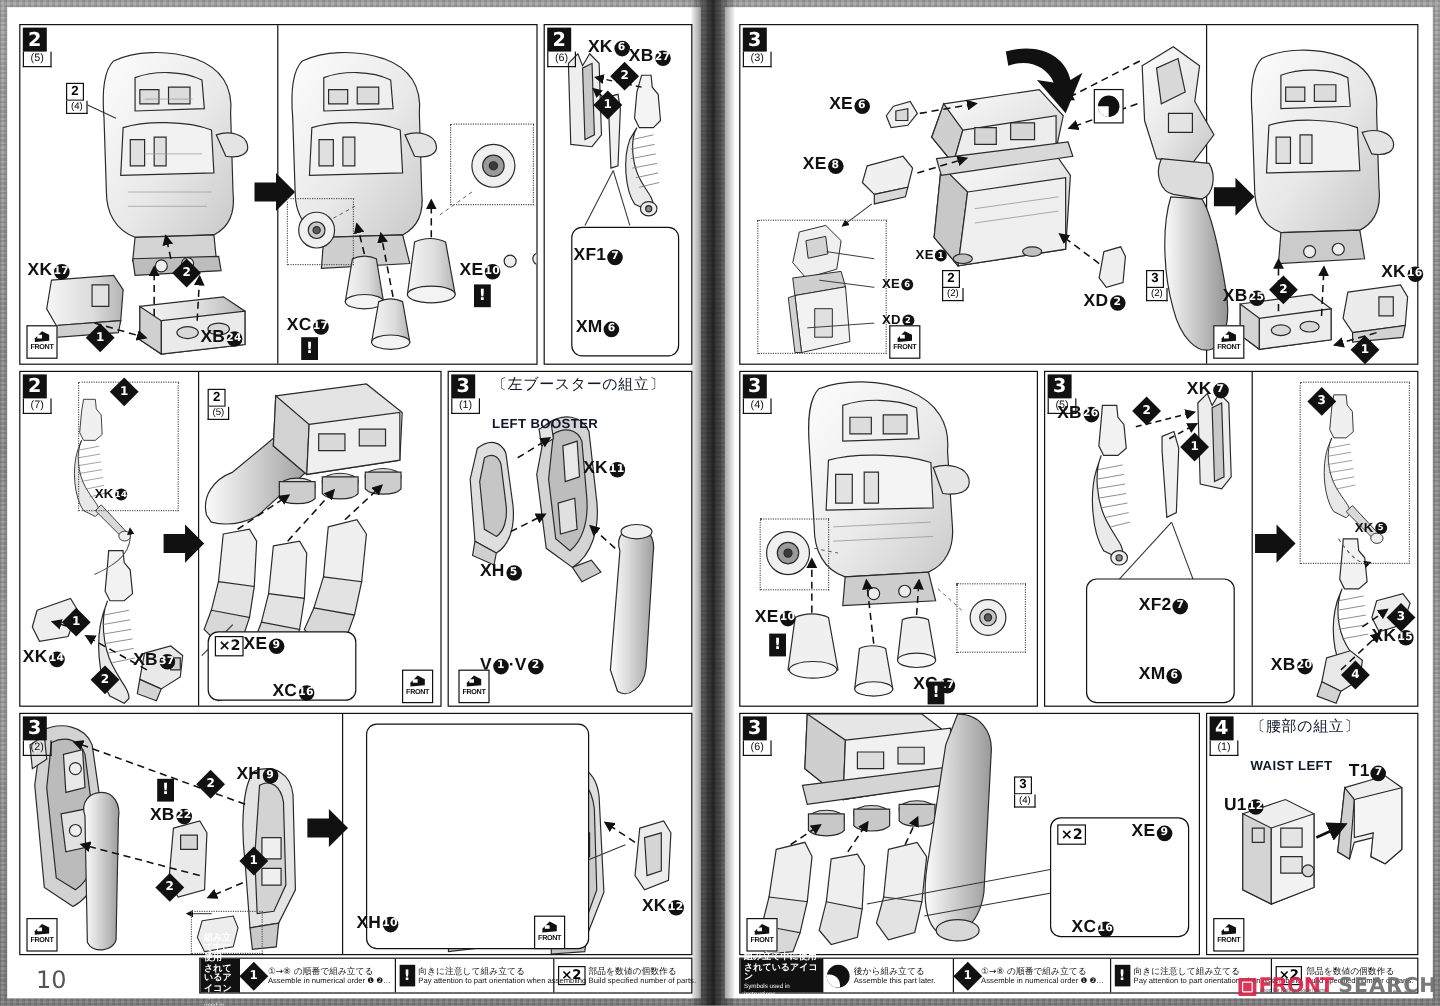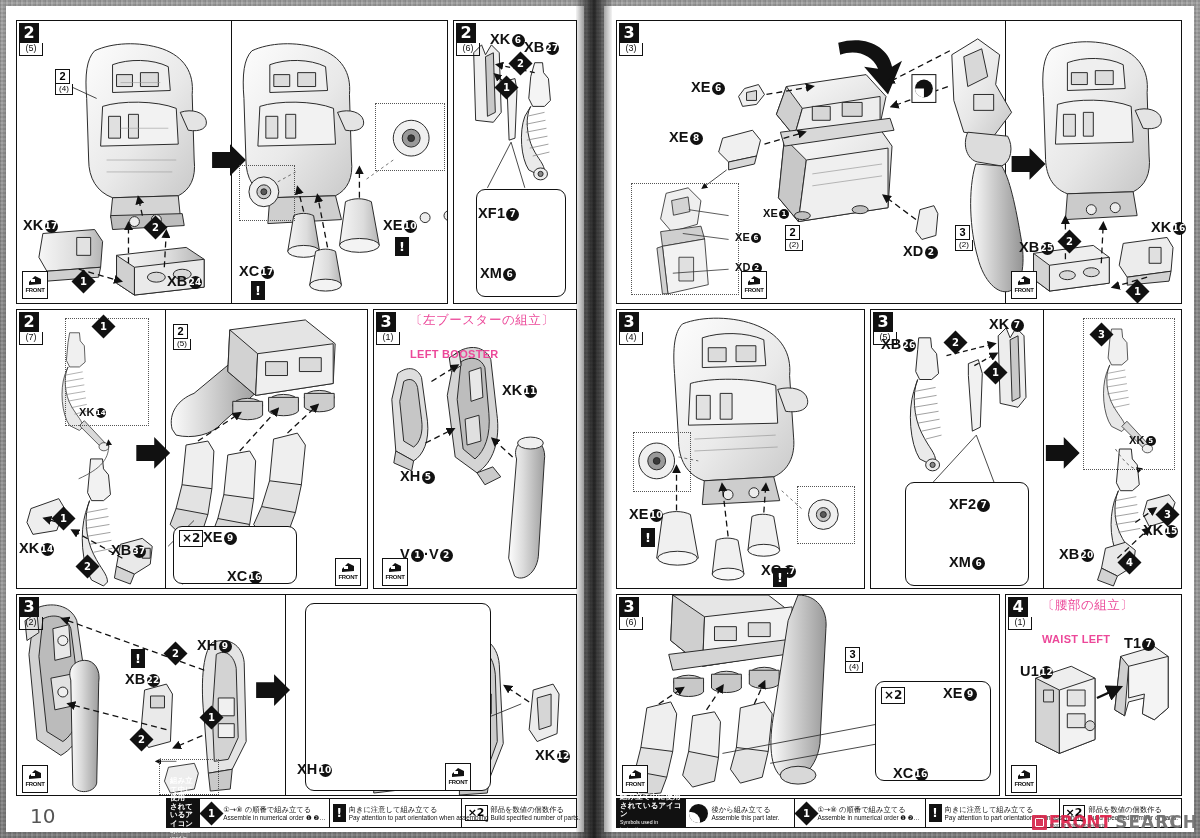--- a/index.html
+++ b/index.html
@@ -43,21 +43,21 @@
   .step-badge .num{
     width:20px;height:20px;background:#111;color:#fff;
     font-weight:bold;font-size:16px;line-height:20px;text-align:center;
     font-family:"DejaVu Sans",sans-serif;
   }
   .step-badge .sub{
     width:24px;height:13px;border:1.2px solid #111;border-top:none;
     font-size:9px;line-height:11px;text-align:center;color:#111;
   }
   .panel-title{
-    position:absolute; left:36px; top:2px; color:#ec4899; z-index:6;
+    position:absolute; left:36px; top:2px; color:#0f172a; z-index:6;
   }
   .panel-title .jp{ font-size:12.5px; font-family:"DejaVu Sans",sans-serif; letter-spacing:.5px;}
   .panel-title .en{ font-size:11px; font-weight:bold; letter-spacing:.3px; margin-top:19px;}
 
   
   .ref-tag{ position:absolute; width:22px; z-index:5;}
   .ref-tag .n{ width:15px;height:15px;border:1.2px solid #111;background:#fff;
     font-size:11px;font-weight:bold;line-height:13px;text-align:center;}
   .ref-tag .s{ width:18px;height:11px;border:1.2px solid #111;border-top:none;background:#fff;
     font-size:8px;line-height:9px;text-align:center;}
@@ -584,21 +584,21 @@
         </g>
 
         <g stroke="#111" stroke-width="1.3" fill="none" stroke-dasharray="6,4" marker-end="url(#ah4)">
           <path d="M58,72 L84,56"></path>
           <path d="M52,134 L80,120"></path>
           <path d="M140,148 L120,130"></path>
         </g>
       </svg>
     </div>
 
-    <div class="part" style="left:128px;top:72px;">
+    <div class="part" style="left:112px;top:72px;">
       <span>XK</span><span class="cnum">11</span>
     </div>
     <div class="part" style="left:26px;top:158px;">
       <span>XH</span><span class="cnum">5</span>
     </div>
     <div class="part" style="left:26px;top:236px;">
       <span>V</span><span class="cnum">1</span><span>·V</span><span class="cnum">2</span>
     </div>
     <div class="front-icon" style="left:8px;top:248px;">
       <svg class="glyph" viewBox="0 0 16 14">

